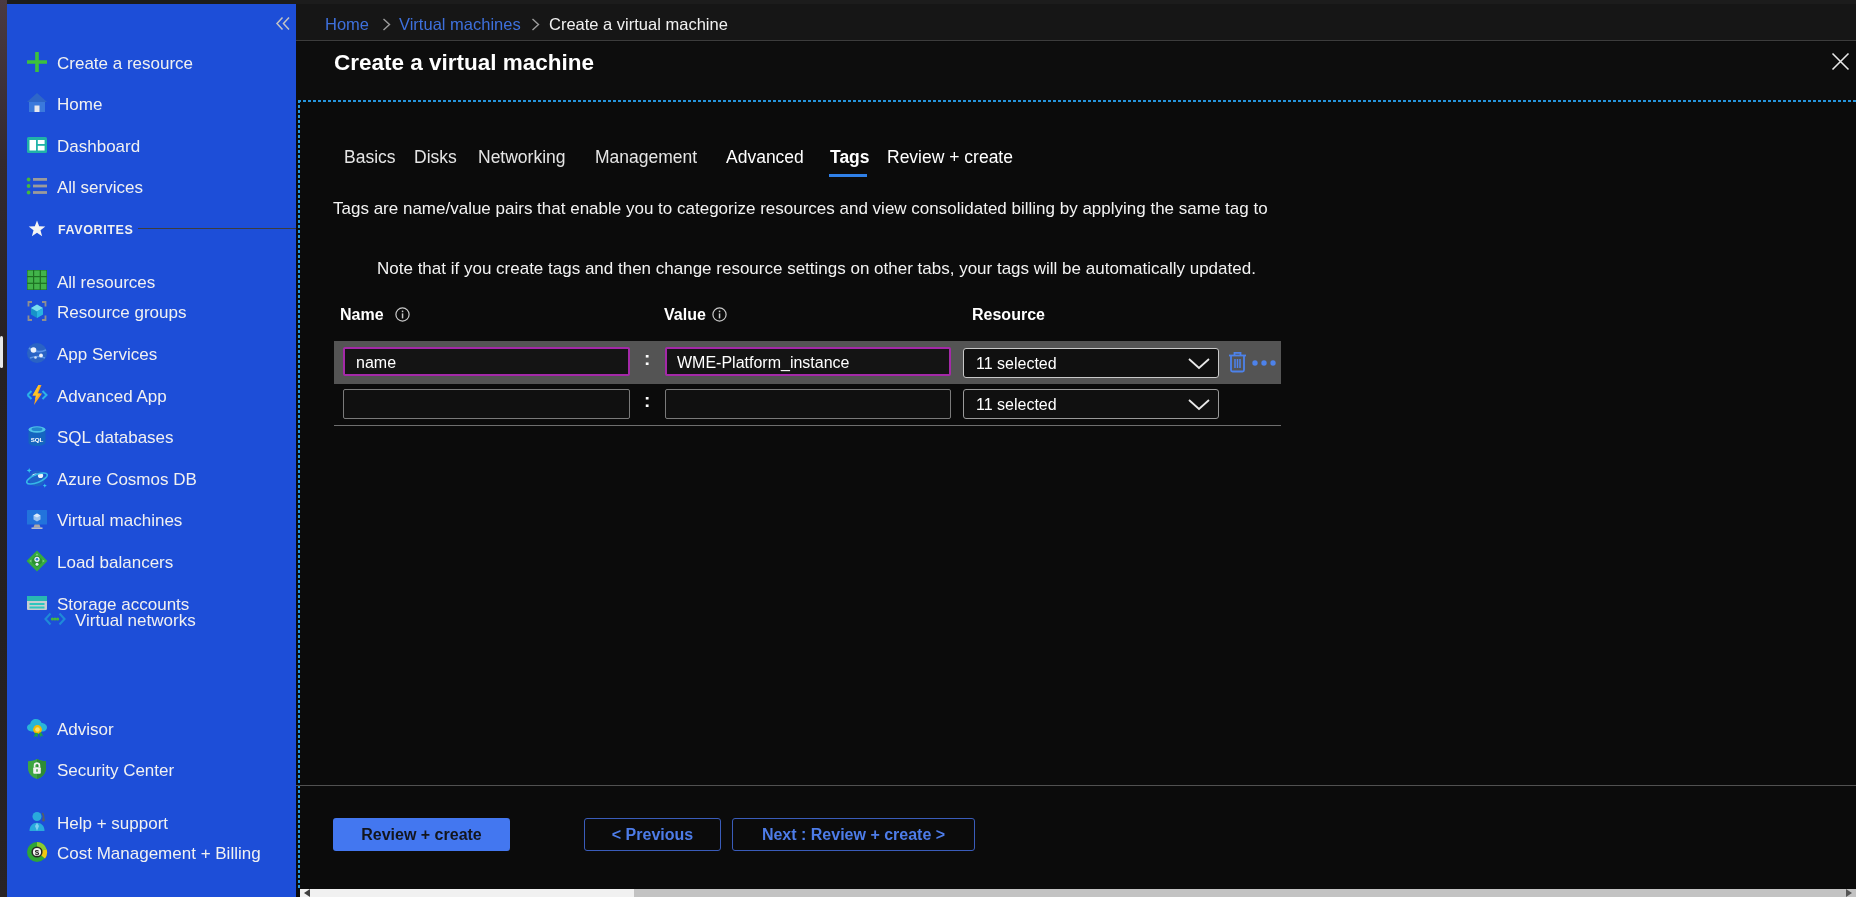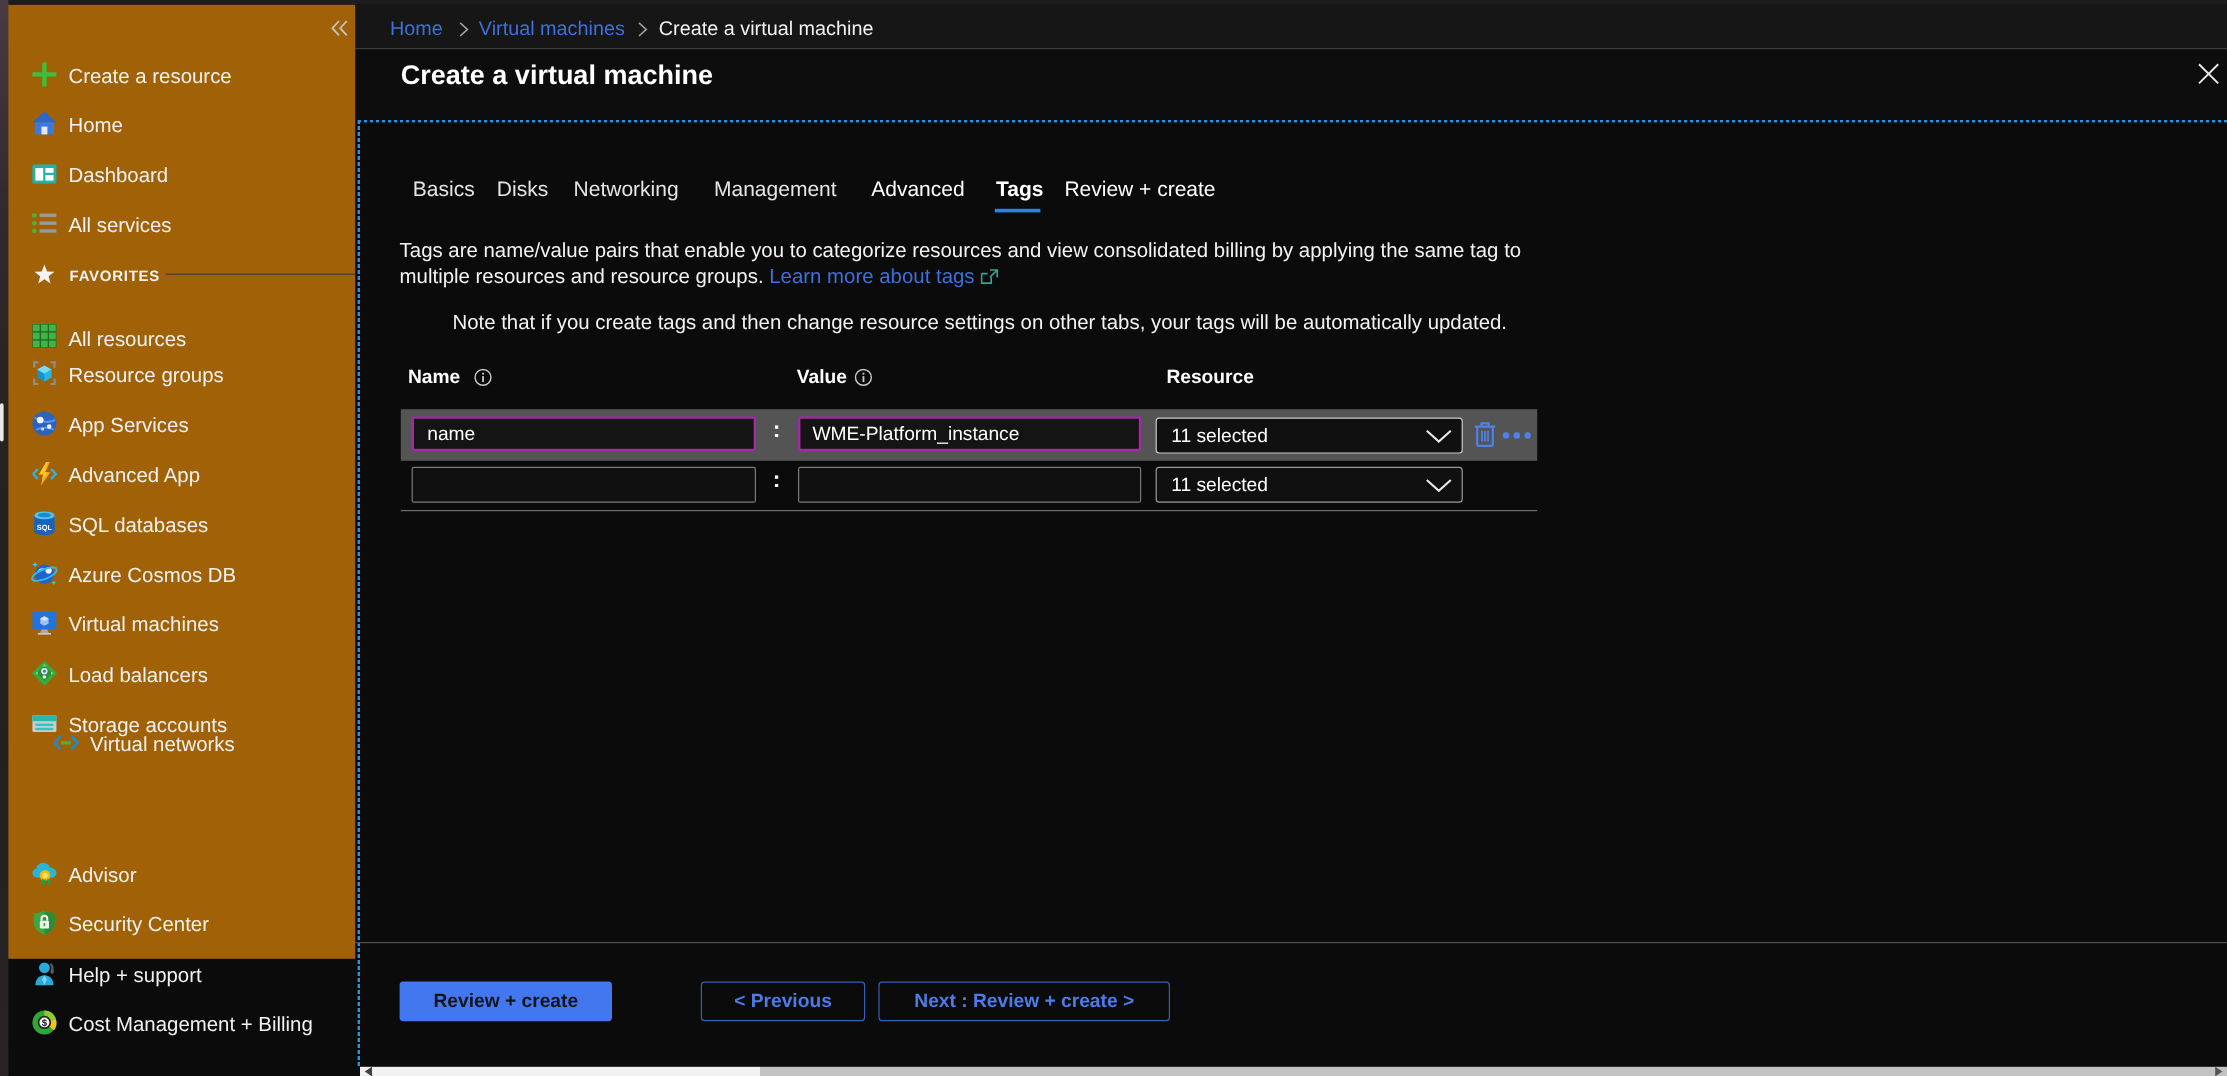--- a/index.html
+++ b/index.html
@@ -1,21 +1,21 @@
 <!DOCTYPE html>
 <html><head>
 <meta charset="utf-8">
 <style>
   * { margin:0; padding:0; box-sizing:border-box; }
   html,body { width:1856px; height:897px; background:#0b0b0b; overflow:hidden;
     font-family:"Liberation Sans", sans-serif; }
   #root { position:absolute; left:0; top:0; width:1856px; height:897px; }
   .abs { position:absolute; }
   
-  #sidebar { position:absolute; left:0; top:4px; width:296px; height:795px; background:#a16207; }
+  #sidebar { position:absolute; left:0; top:4px; width:296px; height:893px; background:#1d4ed8; }
   .it { position:absolute; left:0; width:296px; height:42px; display:flex; align-items:center; padding-left:26px; }
   .it svg { flex:0 0 auto; }
   .it .lb { margin-left:9px; font-size:17px; position:relative; top:2px; color:#f1f1f1; white-space:nowrap; }
   #leftstrip { position:absolute; left:0; top:0; width:7px; height:897px;
     background:linear-gradient(#4a3a42 0%, #332a2f 18%, #262123 40%, #242021 70%, #282325 100%); }
   #whitepill { position:absolute; left:0; top:336px; width:3px; height:32px; background:#e9e9e9; border-radius:2px; }
   
   #topstrip { position:absolute; left:0; top:0; width:1856px; height:4px; background:#1c1c1c; }
   #crumbbar { position:absolute; left:296px; top:4px; width:1560px; height:37px; background:#161616; border-bottom:1px solid #3c3c3c; }
   #titlebar { position:absolute; left:296px; top:42px; width:1560px; height:58px; background:#0d0d0d; }
@@ -63,26 +63,20 @@
   <div class="tab magenta" style="left:344px;">Basics</div>
   <div class="tab magenta" style="left:414px;">Disks</div>
   <div class="tab magenta" style="left:478px;">Networking</div>
   <div class="tab magenta" style="left:595px;">Management</div>
   <div class="tab" style="left:726px;color:#fff;">Advanced</div>
   <div class="tab" style="left:830px;color:#fff;font-weight:bold;">Tags</div>
   <div class="tab" style="left:887px;color:#fff;">Review + create</div>
   <div class="abs" style="left:829px;top:174px;width:38px;height:3px;background:#2f80e8;"></div>
 
   <div class="ptext" style="left:333px;top:198px;">Tags are name/value pairs that enable you to categorize resources and view consolidated billing by applying the same tag to</div>
-  <div class="ptext" style="left:333px;top:220px;">multiple resources and resource groups. <span class="link">Learn more about tags</span>
-    <svg width="15" height="13" viewBox="0 0 15 13" style="vertical-align:-1px;">
-        <path d="M1 4 h5 M1 4 v8 h8 v-5" stroke="#3a9f97" stroke-width="1.4" fill="none"></path>
-        <path d="M8 1 h6 v6 M13.6 1.4 L8 7" stroke="#3a9f97" stroke-width="1.4" fill="none"></path>
-      </svg>
-  </div>
   <div class="ptext" style="left:333px;top:258px;margin-left:44px;">Note that if you create tags and then change resource settings on other tabs, your tags will be automatically updated.</div>
 
   <div class="hdr" style="left:340px;">Name</div>
   <svg class="abs" style="left:395px;top:307px;" width="15" height="15" viewBox="0 0 15 15">
       <circle cx="7.5" cy="7.5" r="6.6" stroke="#c9c9c9" stroke-width="1.2" fill="none"></circle>
       <rect x="6.8" y="6.4" width="1.5" height="5" fill="#c9c9c9"></rect>
       <rect x="6.8" y="3.6" width="1.5" height="1.6" fill="#c9c9c9"></rect>
     </svg>
   <div class="hdr" style="left:664px;">Value</div>
   <svg class="abs" style="left:712px;top:307px;" width="15" height="15" viewBox="0 0 15 15">
@@ -305,21 +299,21 @@
     <div class="it" style="top:744px;">
         <svg width="22" height="22" viewBox="0 0 22 22">
           <path d="M11 1 C14 2.4 17.5 3.2 20 3.3 V10 C20 15.5 16.2 19.6 11 21 C5.8 19.6 2 15.5 2 10 V3.3 C4.5 3.2 8 2.4 11 1 Z" fill="#3da641"></path>
           <path d="M11 1 C14 2.4 17.5 3.2 20 3.3 V10 C20 15.5 16.2 19.6 11 21 Z" fill="#2e8c36"></path>
           <rect x="7.2" y="9.3" width="7.6" height="6.5" rx="1" fill="#f2f2f2"></rect>
           <path d="M8.6 9.3 V7.6 a2.4 2.4 0 0 1 4.8 0 V9.3" stroke="#f2f2f2" stroke-width="1.7" fill="none"></path>
           <rect x="10.3" y="11.2" width="1.4" height="2.6" fill="#3da641"></rect>
         </svg>
         <span class="lb">Security Center</span>
       </div>
-    <div class="it" style="top:786px;">
+    <div class="it" style="top:786px;align-items:flex-end;">
         <svg width="22" height="22" viewBox="0 0 22 22">
           <circle cx="11" cy="6.5" r="4.5" fill="#29aadc"></circle>
           <path d="M3.5 21 C3.5 15.8 6.8 12.8 11 12.8 C15.2 12.8 18.5 15.8 18.5 21 Z" fill="#29aadc"></path>
           <path d="M11 12.8 L13 16 L11 21 L9 16 Z" fill="#7fd0ef"></path>
           <path d="M16.3 3 A7 7 0 0 1 17.6 8.5" stroke="#555f66" stroke-width="1.8" fill="none"></path>
           <rect x="16.2" y="8" width="2.6" height="3.4" rx="1.2" fill="#555f66"></rect>
         </svg>
         <span class="lb">Help + support</span>
       </div>
     <div class="it" style="top:827px;">

